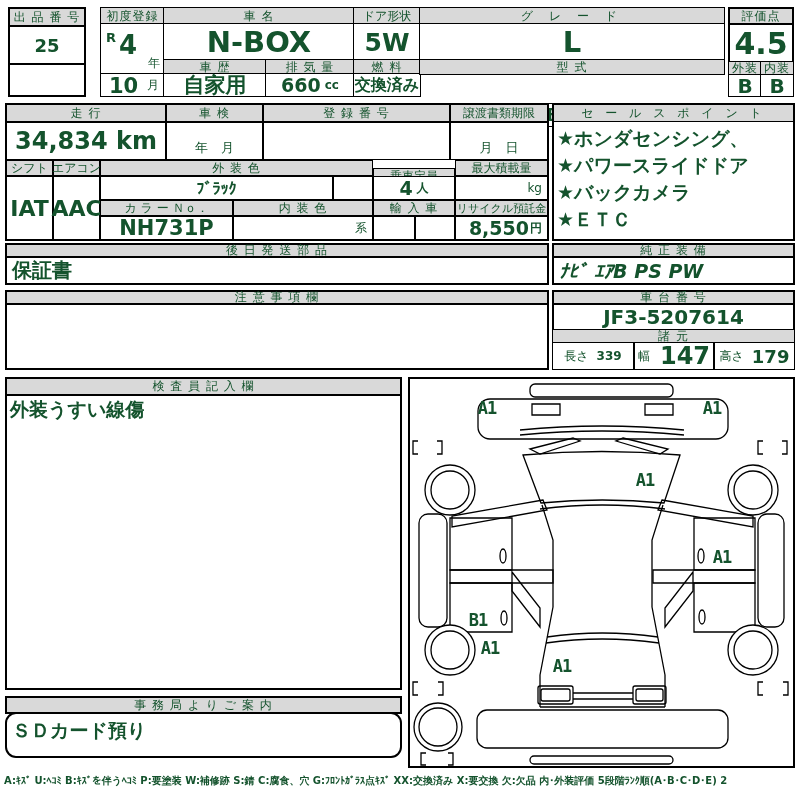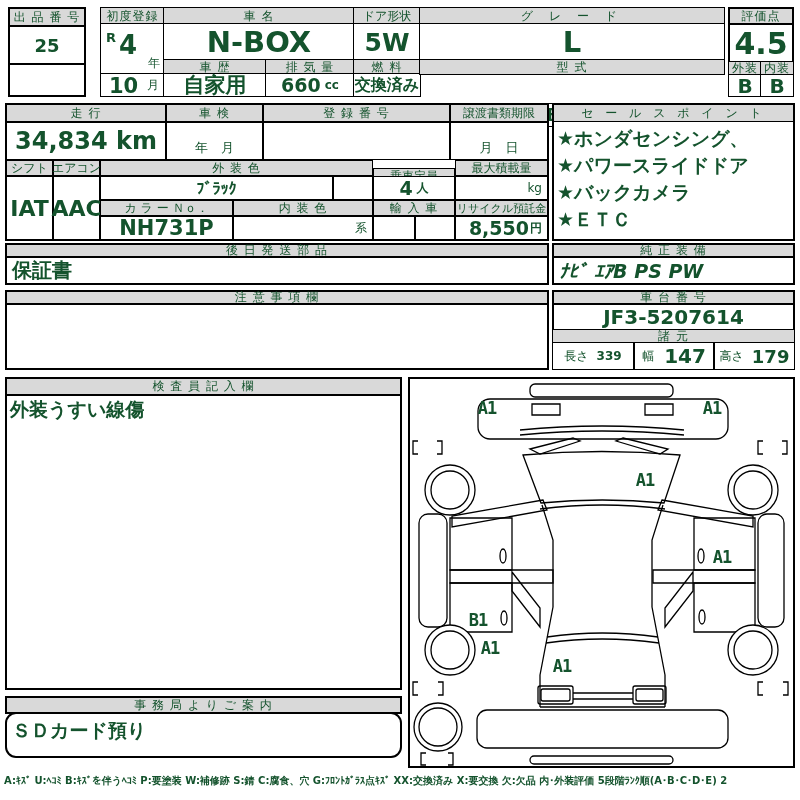--- a/index.html
+++ b/index.html
@@ -135,21 +135,21 @@
 
   <div class="cell hd thick" style="left:552px;top:290px;width:243px;height:15px;">車 台 番 号</div>
   <div class="cell val thick" style="left:552px;top:303px;width:243px;height:28px;font-size:20px;font-weight:bold;">JF3-5207614</div>
   <div class="cell hd" style="left:552px;top:329px;width:243px;height:15px;">諸 元</div>
   <div class="cell val" style="left:552px;top:342px;width:82px;height:28px;">
     <span class="small">長さ</span>
     <span style="font-size:12px;margin-left:8px;">339</span>
   </div>
   <div class="cell val" style="left:634px;top:342px;width:80px;height:28px;">
     <span class="small">幅</span>
-    <span style="font-size:20px;margin-left:10px;">147</span>
+    <span style="font-size:24px;margin-left:10px;">147</span>
   </div>
   <div class="cell val" style="left:714px;top:342px;width:81px;height:28px;">
     <span class="small">高さ</span>
     <span style="font-size:18px;margin-left:8px;">179</span>
   </div>
 
   <div class="cell hd thick" style="left:5px;top:377px;width:397px;height:19px;">検 査 員 記 入 欄</div>
   <div class="cell thick" style="left:5px;top:394px;width:397px;height:296px;"></div>
   <div class="notes" style="position:absolute;left:10px;top:398px;">
     <div>外装うすい線傷</div>

